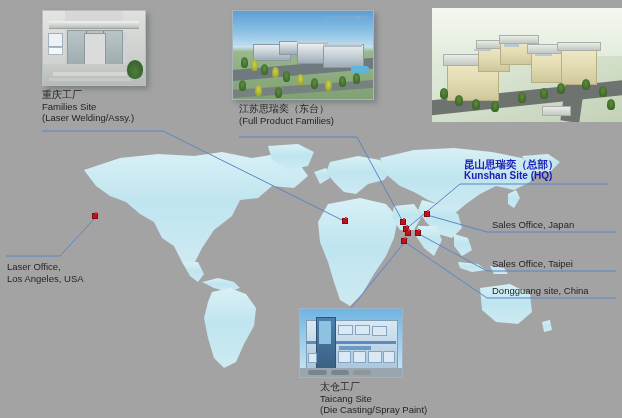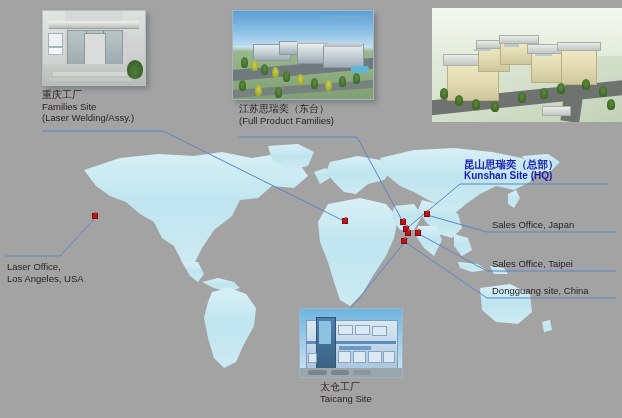--- a/index.html
+++ b/index.html
@@ -317,15 +317,16 @@
       <div class="tc-sign"></div>
       <div class="tc-ground"></div>
       <div class="tc-car" style="left:8%;"></div>
       <div class="tc-car" style="left:30%;"></div>
       <div class="tc-car" style="left:52%;background:#8e969b;"></div>
     </div>
   </div>
   <div class="label" style="left:299px;top:381px;margin-left:21px;">
     <div class="cn">太仓工厂</div>
     <div>Taicang Site</div>
+    <div>(Die Casting/Spray Paint)</div>
   </div>
 
 </div>
 
 </body></html>

